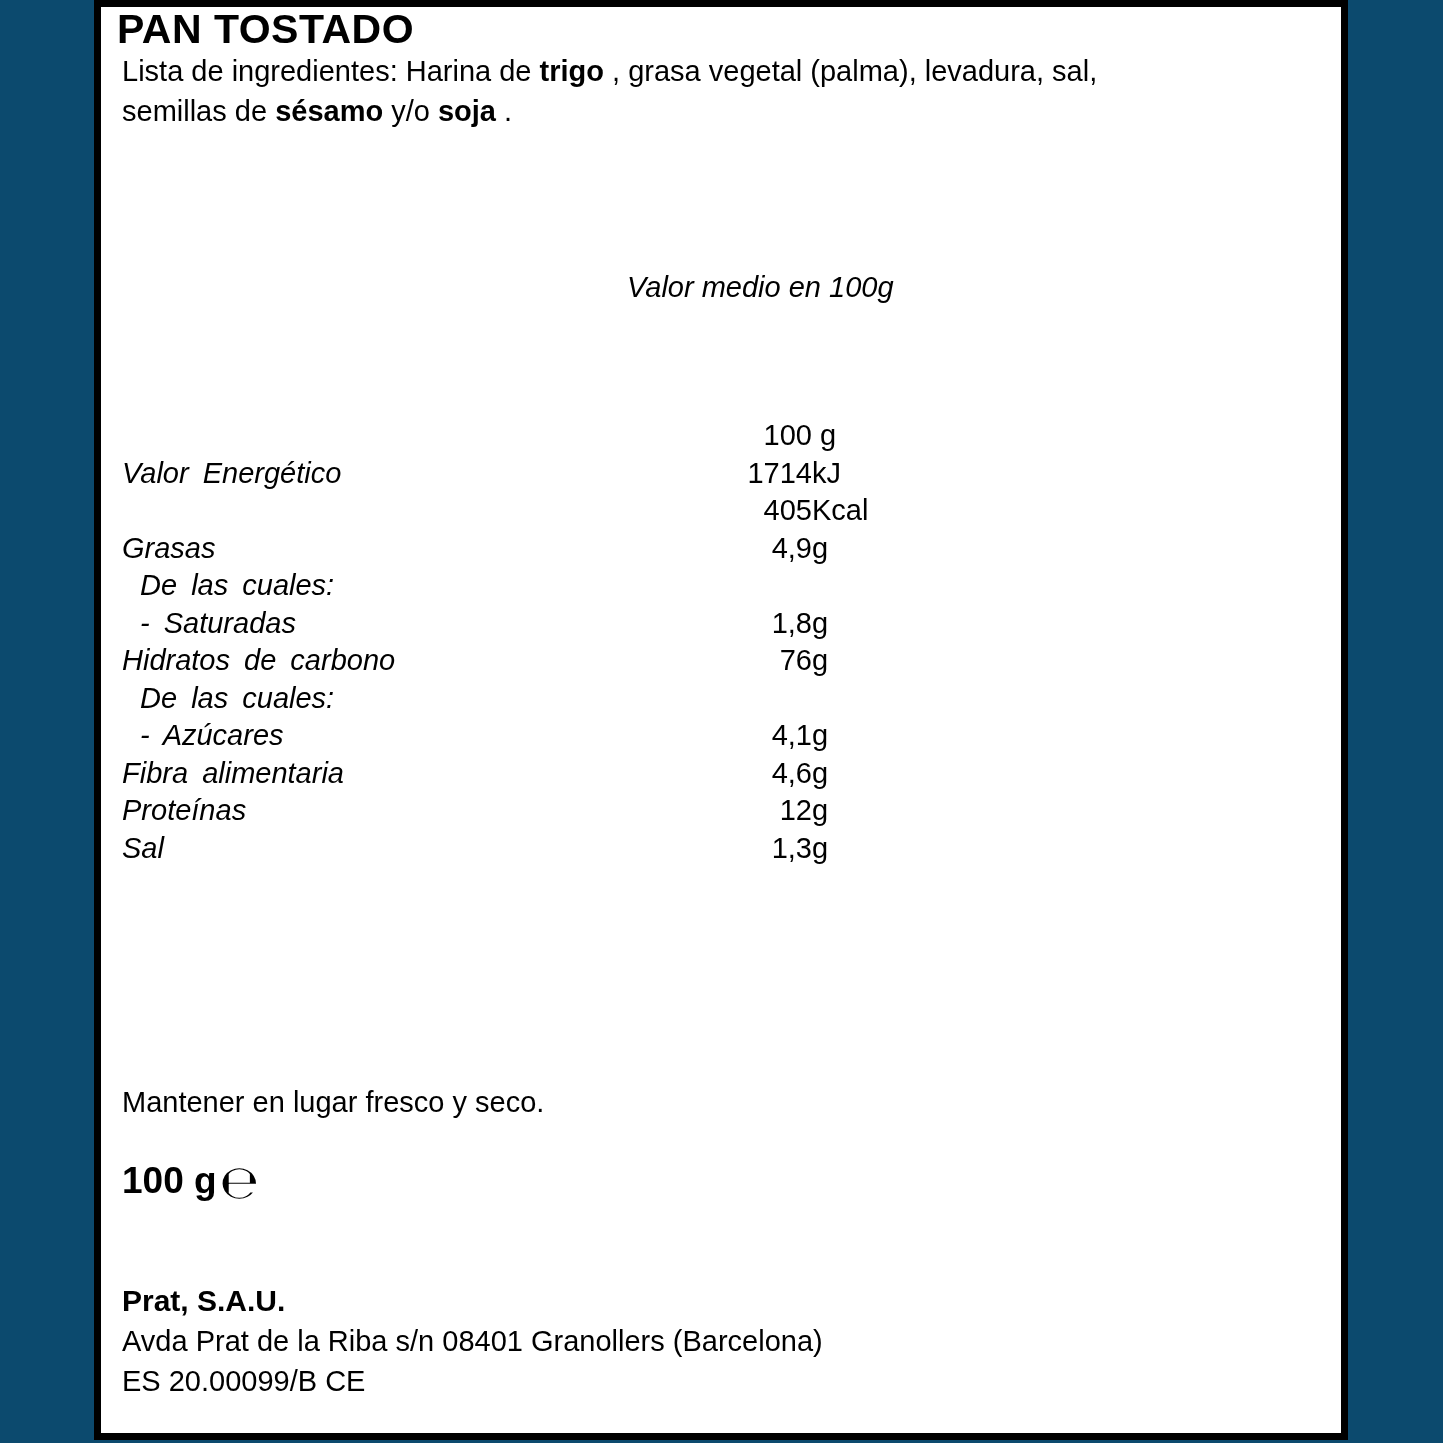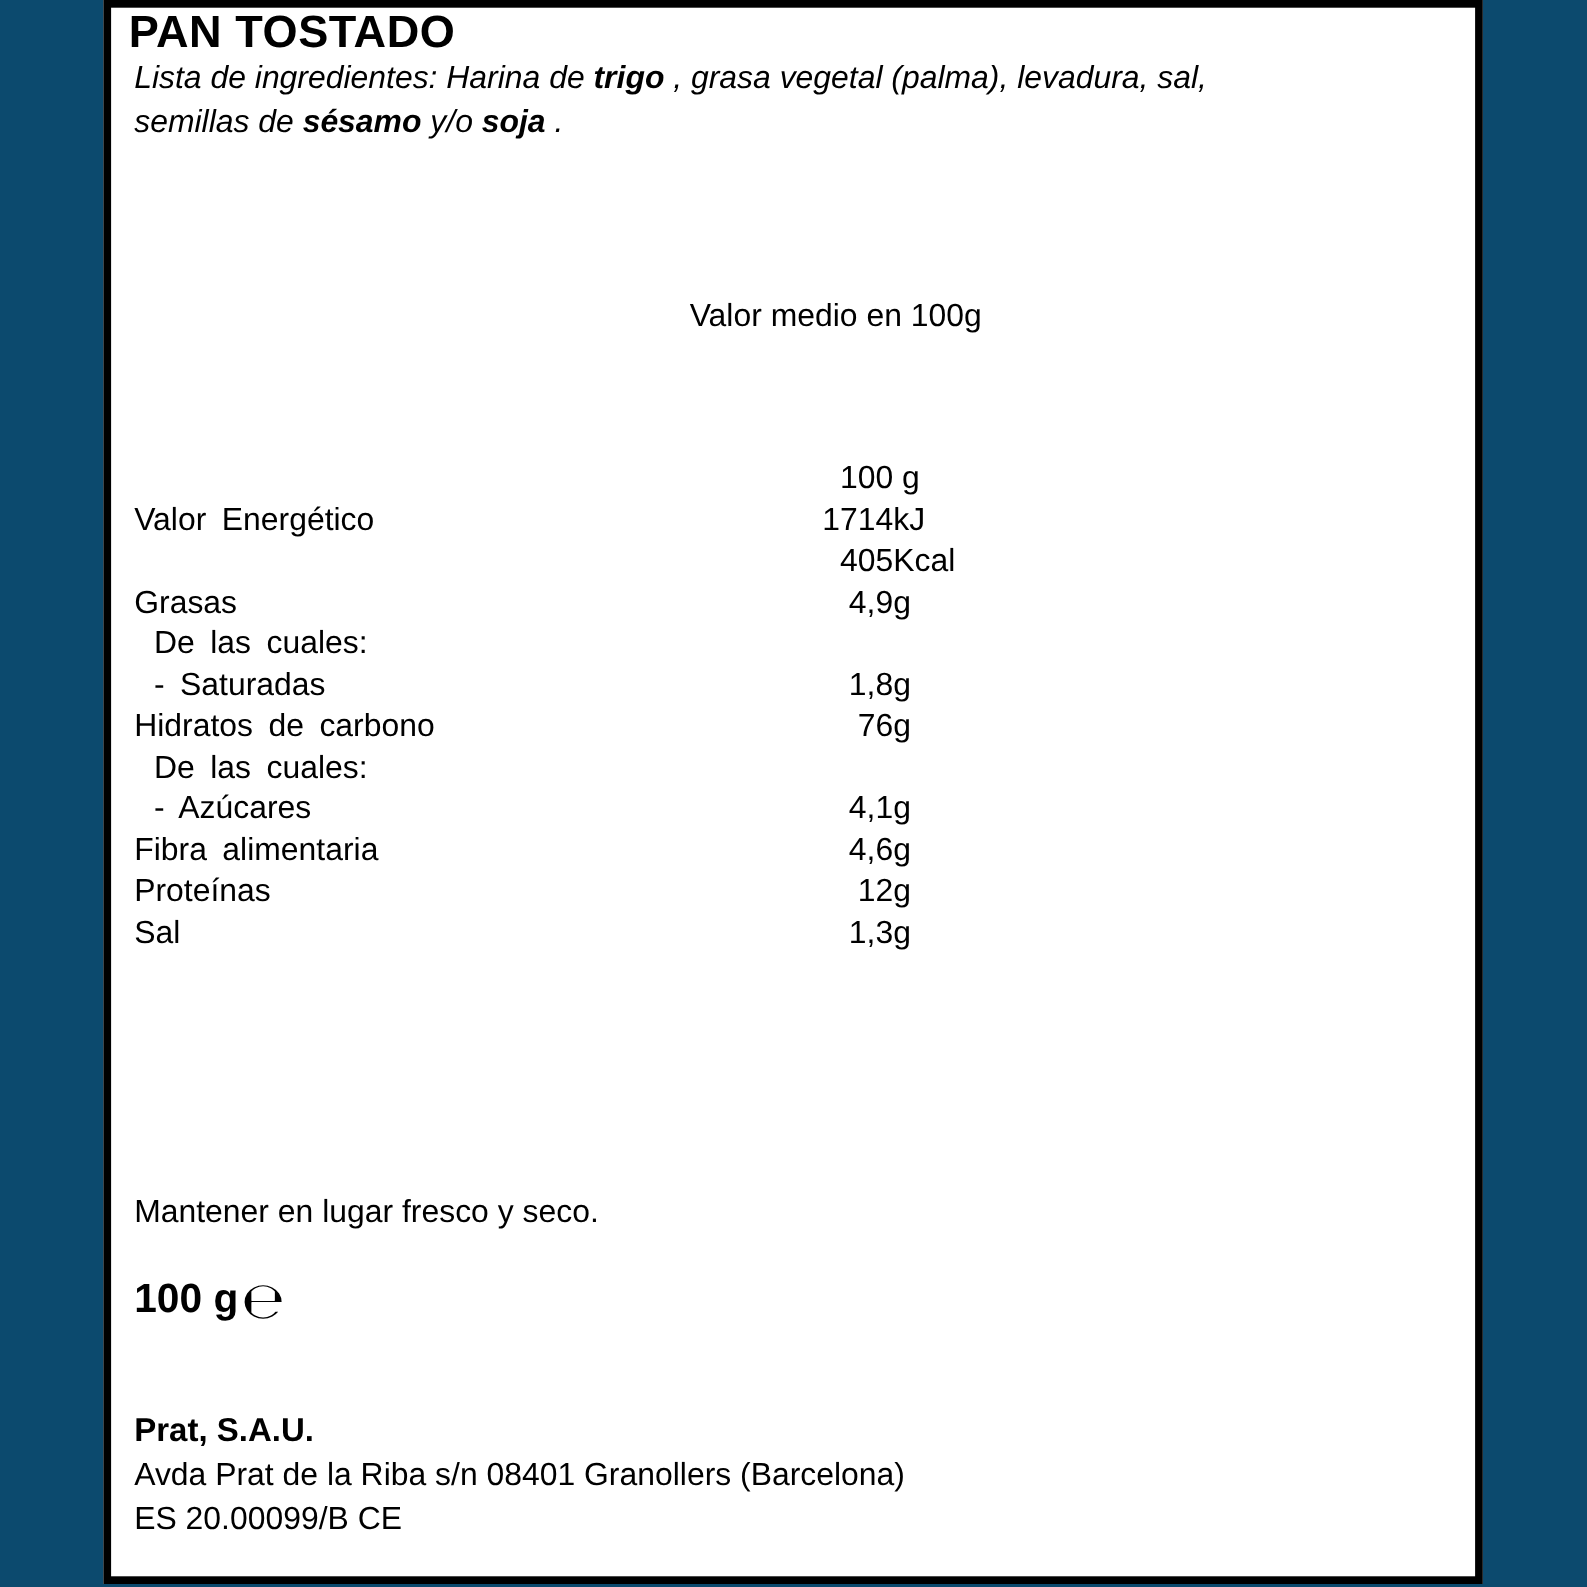--- a/index.html
+++ b/index.html
@@ -37,47 +37,49 @@
     white-space: nowrap;
   }
   .ingredients {
     position: absolute;
     left: 21px;
     top: 44px;
     width: 1200px;
     font-size: 29px;
     line-height: 40px;
   }
-  .ingredients .line { white-space: nowrap; font-style: italic; }
+  .ingredients .line { white-space: nowrap; }
   .b { font-weight: bold; }
   .vm-header {
     position: absolute;
     left: 526px;
     top: 262px;
     font-size: 29px;
     line-height: 36px;
     white-space: nowrap;
+    font-style: italic;
   }
   .ntable {
     position: absolute;
     left: 0px;
     top: 410px;
     width: 1220px;
   }
   .nrow {
     position: relative;
     height: 37.5px;
     font-size: 29px;
     line-height: 37.5px;
   }
   .nrow .lbl {
     position: absolute;
     left: 21px;
     word-spacing: 6px;
     white-space: pre;
+    font-style: italic;
   }
   .nrow.ind .lbl { left: 39px; }
   .nrow .val {
     position: absolute;
     left: 561px;
     white-space: pre;
   }
   .nrow .num {
     display: inline-block;
     width: 150px;

